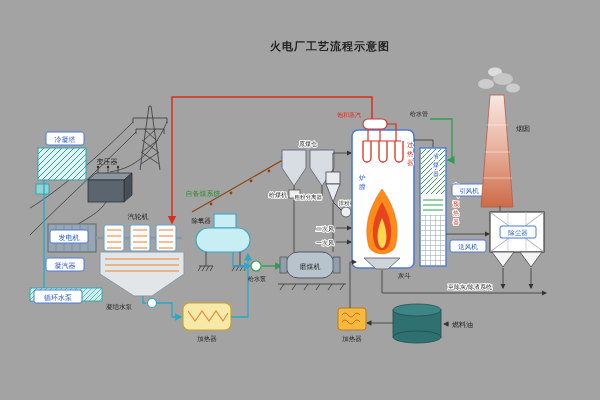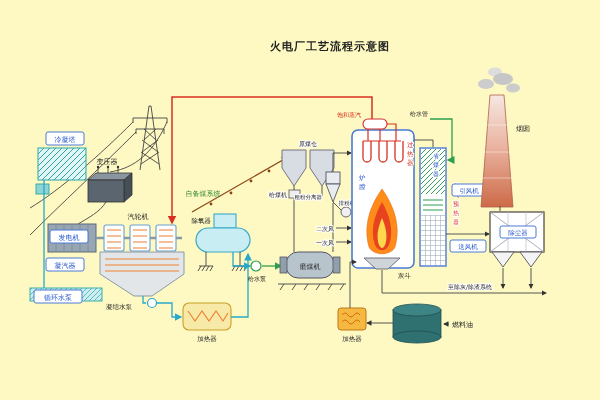--- a/index.html
+++ b/index.html
@@ -1,16 +1,16 @@
 <!DOCTYPE html>
 <html><head>
 <meta charset="utf-8">
 <style>
   html,body{margin:0;padding:0;background:#fff;}
-  .stage{position:relative;width:600px;height:400px;background:#fef9c3;overflow:hidden;
+  .stage{position:relative;width:600px;height:400px;background:#a3a3a3;overflow:hidden;
          font-family:"DejaVu Sans","Liberation Sans",sans-serif;}
   svg{display:block}
   text{fill:#222;font-family:"DejaVu Sans","Liberation Sans",sans-serif;}
   .t55{font-size:5.5px}.t6{font-size:6px}.t65{font-size:6.5px}.t7{font-size:7px}
   .title{font-size:11px;font-weight:bold;letter-spacing:1px;}
   .mid{text-anchor:middle}.end{text-anchor:end}
   .blue{fill:#2255cc}.red{fill:#d83020}.green{fill:#2e8b2e}
   .halo{paint-order:stroke;stroke:#ffffff;stroke-width:2px;stroke-linejoin:round}
   .lbox{fill:#fff;stroke:#4a7bd4;stroke-width:1}
   .thin{fill:none;stroke:#444;stroke-width:0.9}

